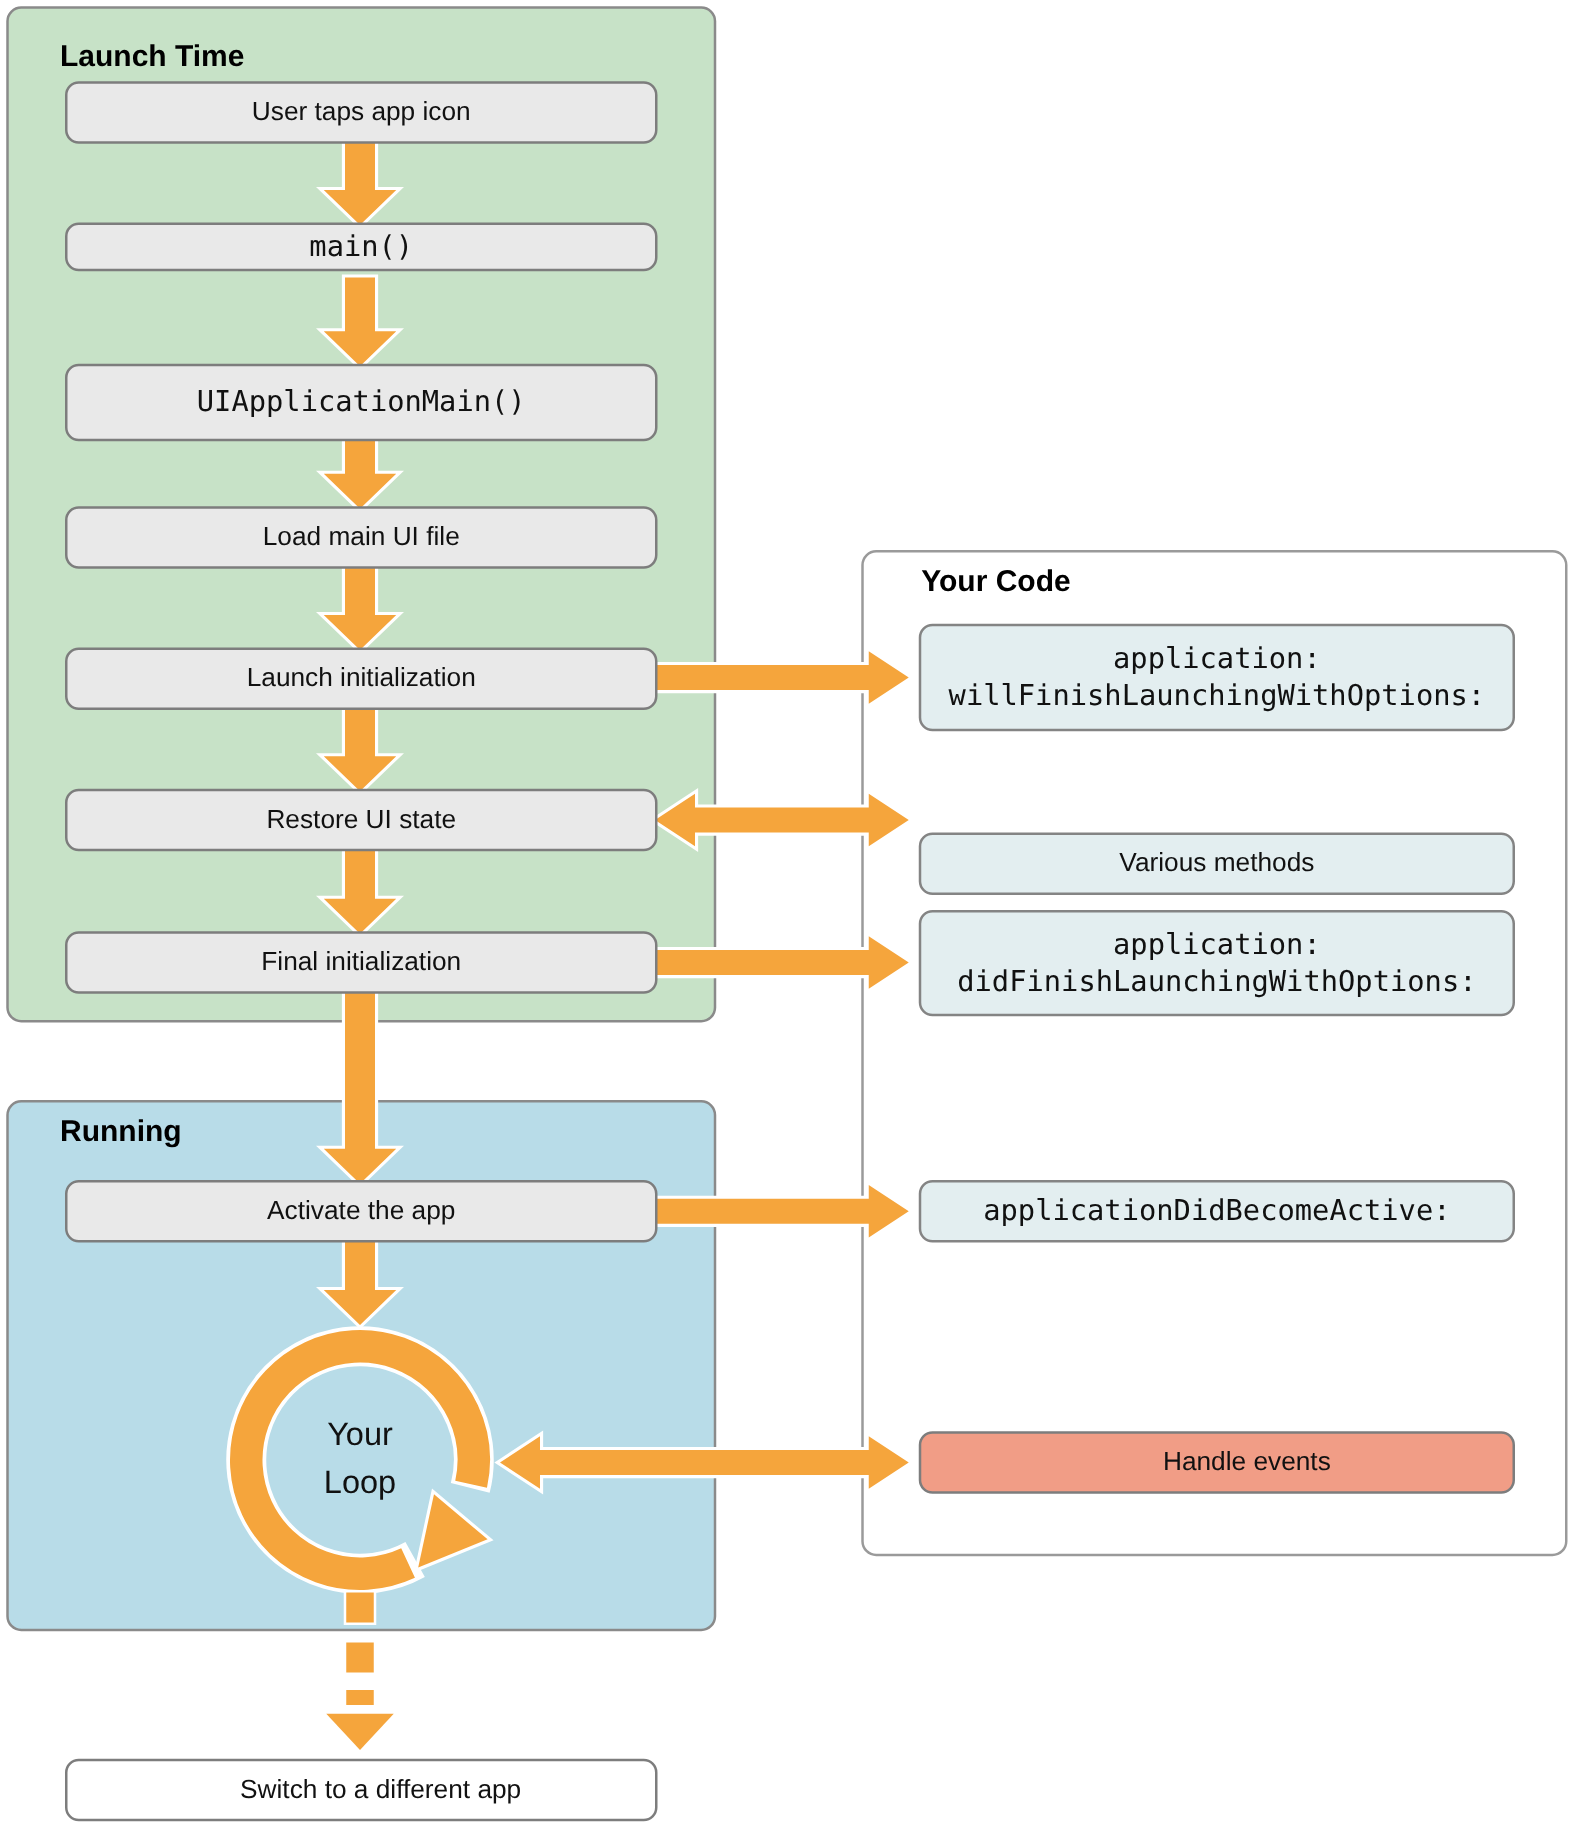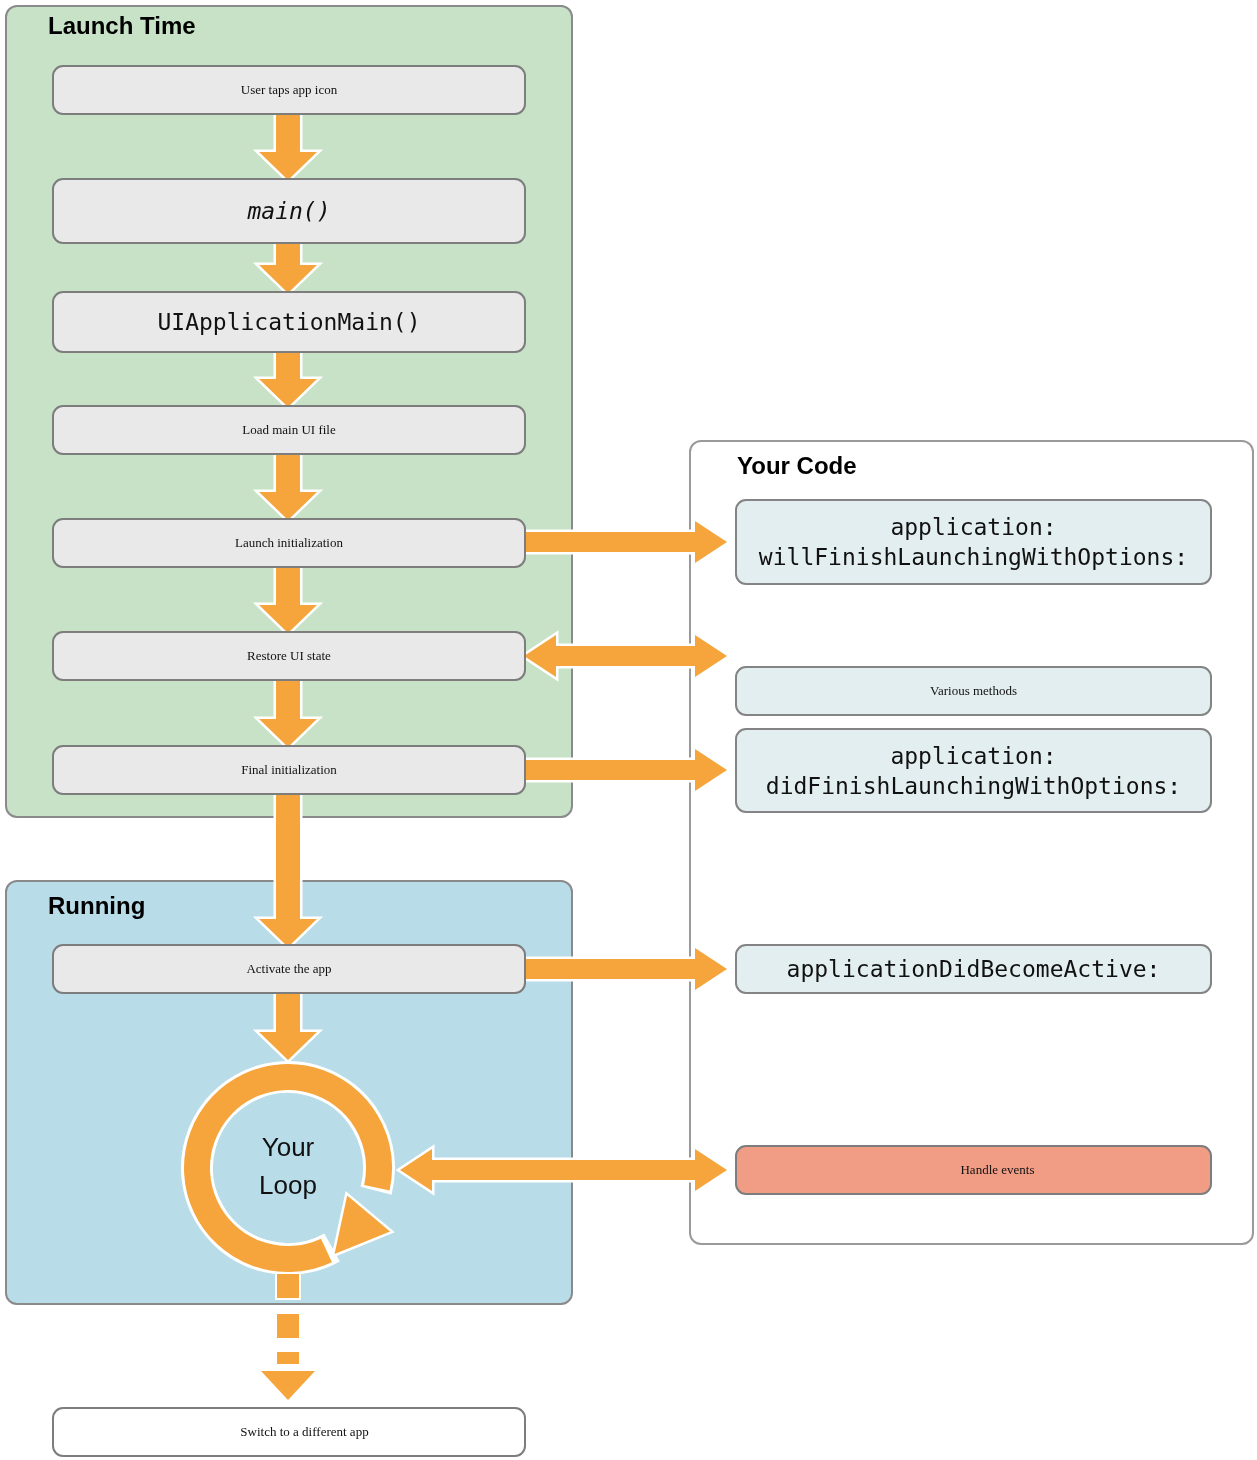--- a/index.html
+++ b/index.html
@@ -17,21 +17,21 @@
   .panel.blue{background:#b8dce8;}
   .panel.white{background:#ffffff;border-color:#9a9a9a;}
   .panel-title{
     position:absolute;z-index:2;font-weight:bold;font-size:24px;color:#000;
     white-space:nowrap;
   }
   .node{
     position:absolute;box-sizing:border-box;z-index:2;
     background:#e9e9e9;border:2px solid #7d7d7d;border-radius:11px;
     display:flex;align-items:center;justify-content:center;
-    text-align:center;font-size:13px;color:#111;white-space:nowrap;font-family:Liberation Serif, serif;
+    text-align:center;font-size:21px;color:#111;white-space:nowrap;
   }
   .node.mono{font-family:"DejaVu Sans Mono","Liberation Mono",monospace;font-size:23px;}
   .node.cyan{background:#e3eef0;border-color:#848484;}
   .node.salmon{background:#f19d86;padding-left:48px;}
   .node.whitebox{background:#ffffff;padding-left:31px;}
   .node.two-line{flex-direction:column;line-height:30px;}
   .arrow{position:absolute;z-index:1;}
   .loop-svg{position:absolute;z-index:1;}
   .loop-label{
     position:absolute;z-index:2;text-align:center;
@@ -40,26 +40,26 @@
 </style>
 </head>
 <body>
 
 <div class="stage">
 
   <div class="panel green" style="left:5px;top:5px;width:568px;height:813px;"></div>
   <div class="panel blue" style="left:5px;top:880px;width:568px;height:425px;"></div>
   <div class="panel white" style="left:689px;top:440px;width:565px;height:805px;"></div>
 
-  <div class="panel-title" style="left:48px;top:12px;">Launch Time</div>
+  <div class="panel-title" style="left:48px;top:32px;">Launch Time</div>
   <div class="panel-title" style="left:48px;top:892px;">Running</div>
   <div class="panel-title" style="left:737px;top:452px;">Your Code</div>
 
   <div class="node" style="left:52px;top:65px;width:474px;height:50px;">User taps app icon</div>
-  <div class="node mono" style="left:52px;top:178px;width:474px;height:66px;font-style:italic;">main()</div>
+  <div class="node mono" style="left:52px;top:178px;width:474px;height:39px;">main()</div>
   <div class="node mono" style="left:52px;top:291px;width:474px;height:62px;">UIApplicationMain()</div>
   <div class="node" style="left:52px;top:405px;width:474px;height:50px;">Load main UI file</div>
   <div class="node" style="left:52px;top:518px;width:474px;height:50px;">Launch initialization</div>
   <div class="node" style="left:52px;top:631px;width:474px;height:50px;">Restore UI state</div>
   <div class="node" style="left:52px;top:745px;width:474px;height:50px;">Final initialization</div>
 
   <div class="node" style="left:52px;top:944px;width:474px;height:50px;">Activate the app</div>
 
   <div class="node cyan mono two-line" style="left:735px;top:499px;width:477px;height:86px;">
     <div>application:</div>

